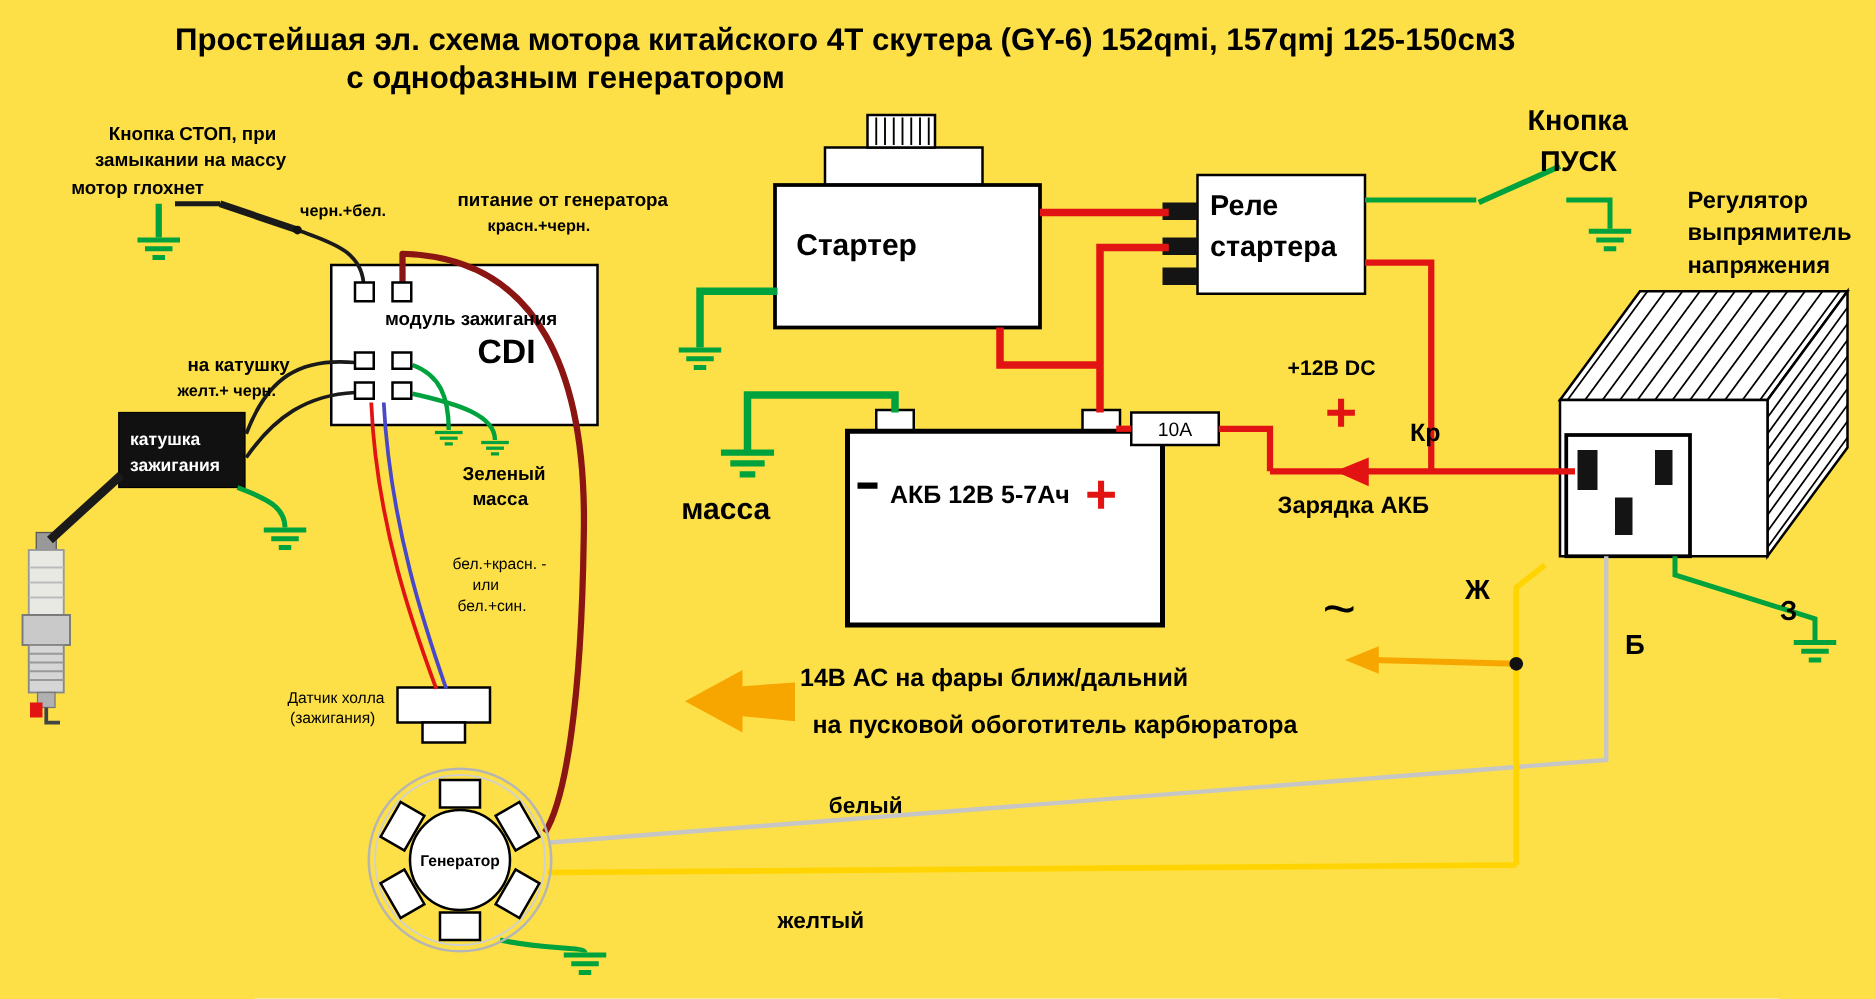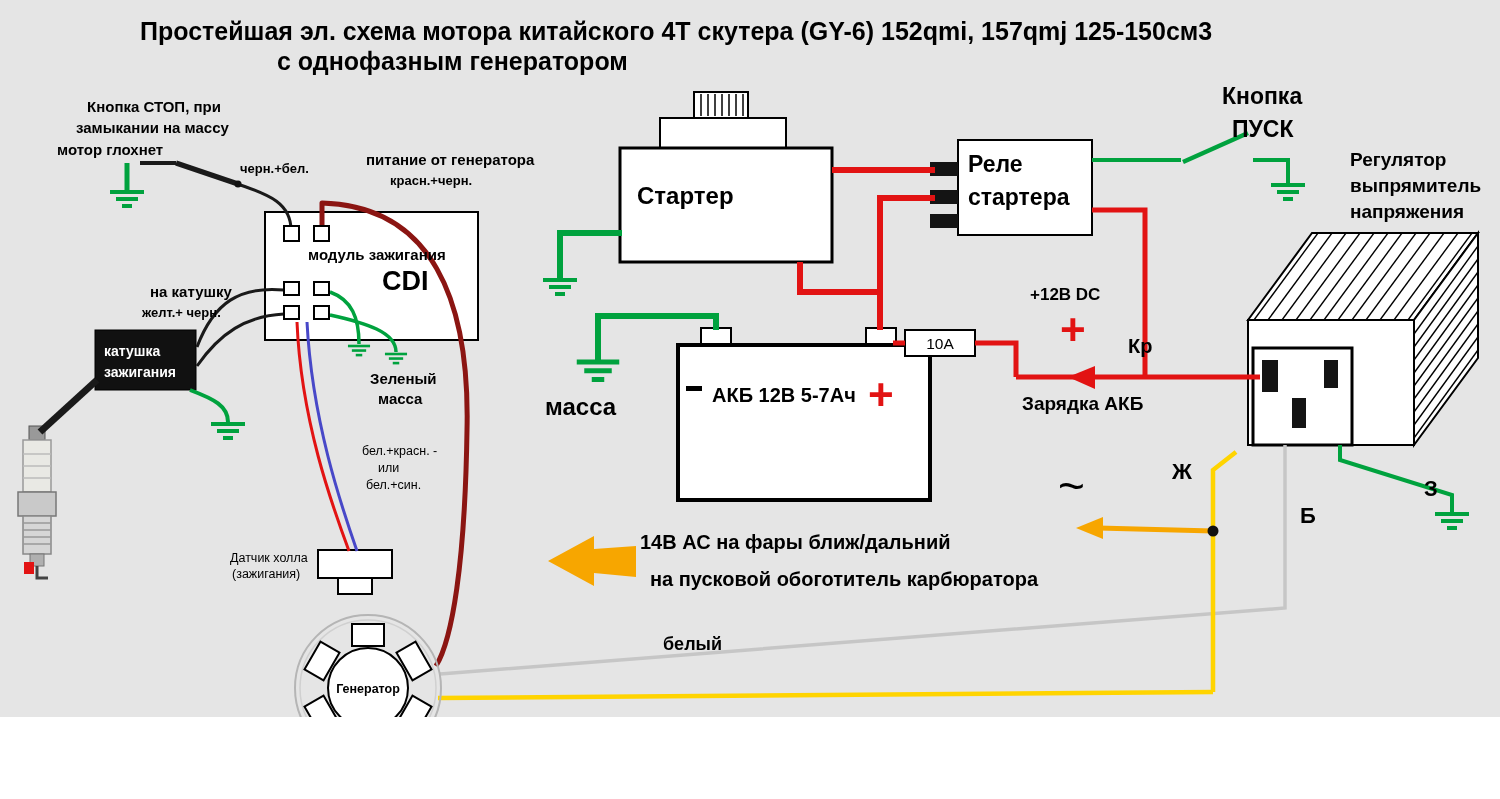--- a/index.html
+++ b/index.html
@@ -1,17 +1,17 @@
 <!DOCTYPE html>
 <html style="--red: #e21313; --dark_red: #8b1512; --green: #00a23e; --yellow: #ffd400; --orange: #f7a600; --blue: #4848c8; --white_wire: #c6c6c6; --black: #1a1a1a;"><head>
 <meta charset="utf-8">
 <style>
   html,body{margin:0;padding:0;background:#ffffff;}
   body{font-family:"Liberation Sans",sans-serif;}
-  #stage{position:relative;width:1500px;height:717px;background:#e5e5e5;overflow:hidden;}
+  #stage{position:relative;width:1500px;height:799px;background:#fde047;overflow:hidden;}
   svg text{font-family:"Liberation Sans",sans-serif;fill:#000;}
   .b{font-weight:bold;}
   .w-red{stroke:var(--red);fill:none;}
   .w-darkred{stroke:var(--dark_red);fill:none;}
   .w-green{stroke:var(--green);fill:none;}
   .w-yellow{stroke:var(--yellow);fill:none;}
   .w-orange{stroke:var(--orange);fill:none;}
   .w-blue{stroke:var(--blue);fill:none;}
   .w-black{stroke:var(--black);fill:none;}
   .w-white{stroke:var(--white_wire);fill:none;}

